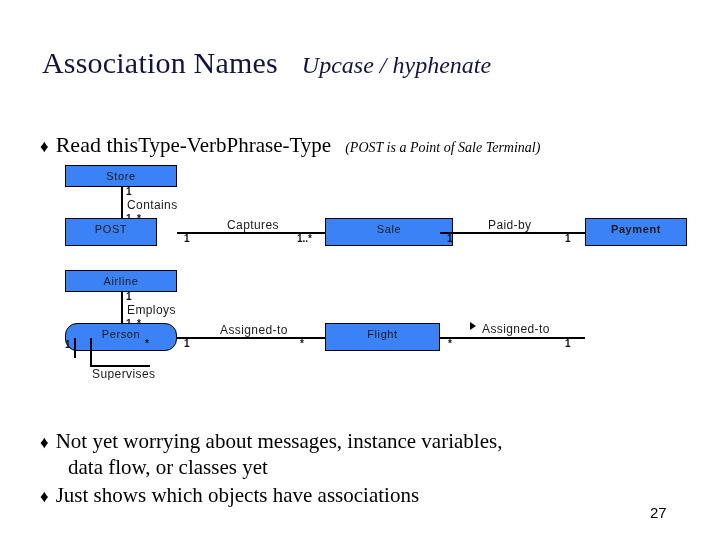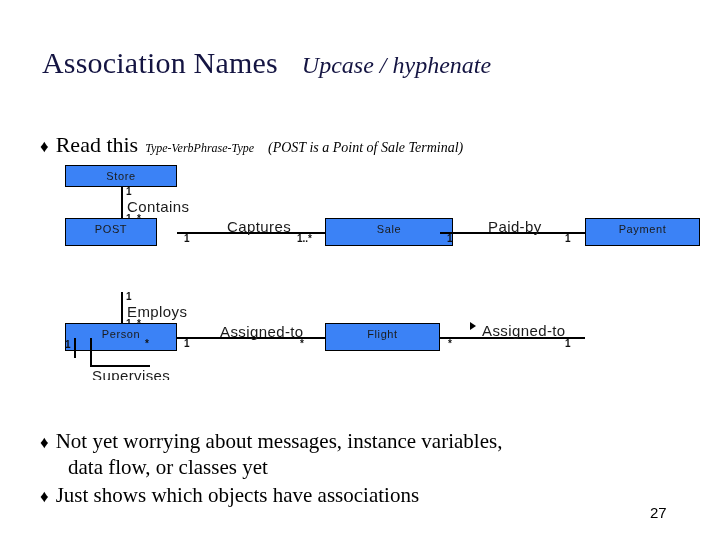--- a/index.html
+++ b/index.html
@@ -19,53 +19,52 @@
   
   .title-row {
     position: absolute;
     left: 42px;
     top: 46px;
     width: 640px;
     height: 44px;
     display: flex;
     align-items: baseline;
     white-space: nowrap;
-    gap: 8px;
   }
   .title-main {
     font-size: 30px;
     color: #141442;
     letter-spacing: 0.2px;
   }
   .title-sub {
     font-size: 24px;
     color: #141442;
     font-style: italic;
-    margin-left: 16px;
+    margin-left: 24px;
   }
 
   
   .bullet {
     position: absolute;
     color: #000000;
     white-space: nowrap;
   }
   .bullet-mark {
     display: inline-block;
     font-size: 17px;
     color: #000000;
     margin-right: 7px;
     vertical-align: baseline;
   }
   .b1 {
     left: 40px;
     top: 132px;
   }
   .b1 .b-lead { font-size: 22px; margin-top: 28px; }
-  .b1 .b-mid  { font-size: 12px; font-style: italic; margin-left: 7px; }
+  .b1 .b-mid  { font-size: 21px; margin-left: 0; }
   .b1 .b-tail { font-size: 14px; font-style: italic; margin-left: 14px; }
 
   .b2 {
     left: 40px;
     top: 384px;
     white-space: normal;
     width: 648px;
     line-height: 1.26;
     margin-top: 44px;
   }
@@ -115,21 +114,21 @@
   }
   .link {
     position: absolute;
     background: #000000;
   }
   .link-h { height: 1.5px; }
   .link-v { width: 1.5px; }
   .assoc-label {
     position: absolute;
     font-family: "Liberation Sans", sans-serif;
-    font-size: 15px;
+    font-size: 12px;
     color: #1b1b1b;
     white-space: nowrap;
     letter-spacing: 0.4px;
   }
   .mult {
     position: absolute;
     font-family: "Liberation Sans", sans-serif;
     font-size: 10px;
     color: #111111;
     white-space: nowrap;
@@ -177,31 +176,34 @@
 
   <div class="uml-box" style="left:265px; top:56px; width:128px; height:28px;">
     <span>Sale</span>
   </div>
 
   <div class="link link-h" style="left:380px; top:70px; width:145px;"></div>
   <div class="mult" style="left:387px; top:71px;">1</div>
   <div class="assoc-label" style="left:428px; top:56px;">Paid-by</div>
   <div class="mult" style="left:505px; top:71px;">1</div>
 
-  <div class="uml-box" style="left:525px; top:56px; width:115px; height:28px;">
+  <div class="uml-box" style="left:525px; top:56px; width:102px; height:28px;font-weight:bold;">
     <span>Payment</span>
   </div>
 
+  <div class="uml-box" style="left:5px; top:108px; width:112px; height:22px;">
+    <span>Airline</span>
+  </div>
 
   <div class="link link-v" style="left:61px; top:130px; height:31px;"></div>
   <div class="mult" style="left:66px; top:129px;">1</div>
   <div class="assoc-label" style="left:67px; top:141px;">Employs</div>
   <div class="mult" style="left:66px; top:156px;">1..*</div>
 
-  <div class="uml-box" style="left:5px; top:161px; width:112px; height:28px;">
+  <div class="uml-box" style="left:5px; top:161px; width:112px; height:28px;border-radius:12px;">
     <span>Person</span>
   </div>
 
   <div class="link link-v" style="left:14px; top:176px; height:20px;"></div>
   <div class="link link-v" style="left:30px; top:176px; height:28px;"></div>
   <div class="link link-h" style="left:30px; top:203px; width:60px;"></div>
   <div class="mult" style="left:5px; top:177px;">1</div>
   <div class="mult" style="left:85px; top:176px;">*</div>
   <div class="assoc-label" style="left:32px; top:205px;">Supervises</div>
 

